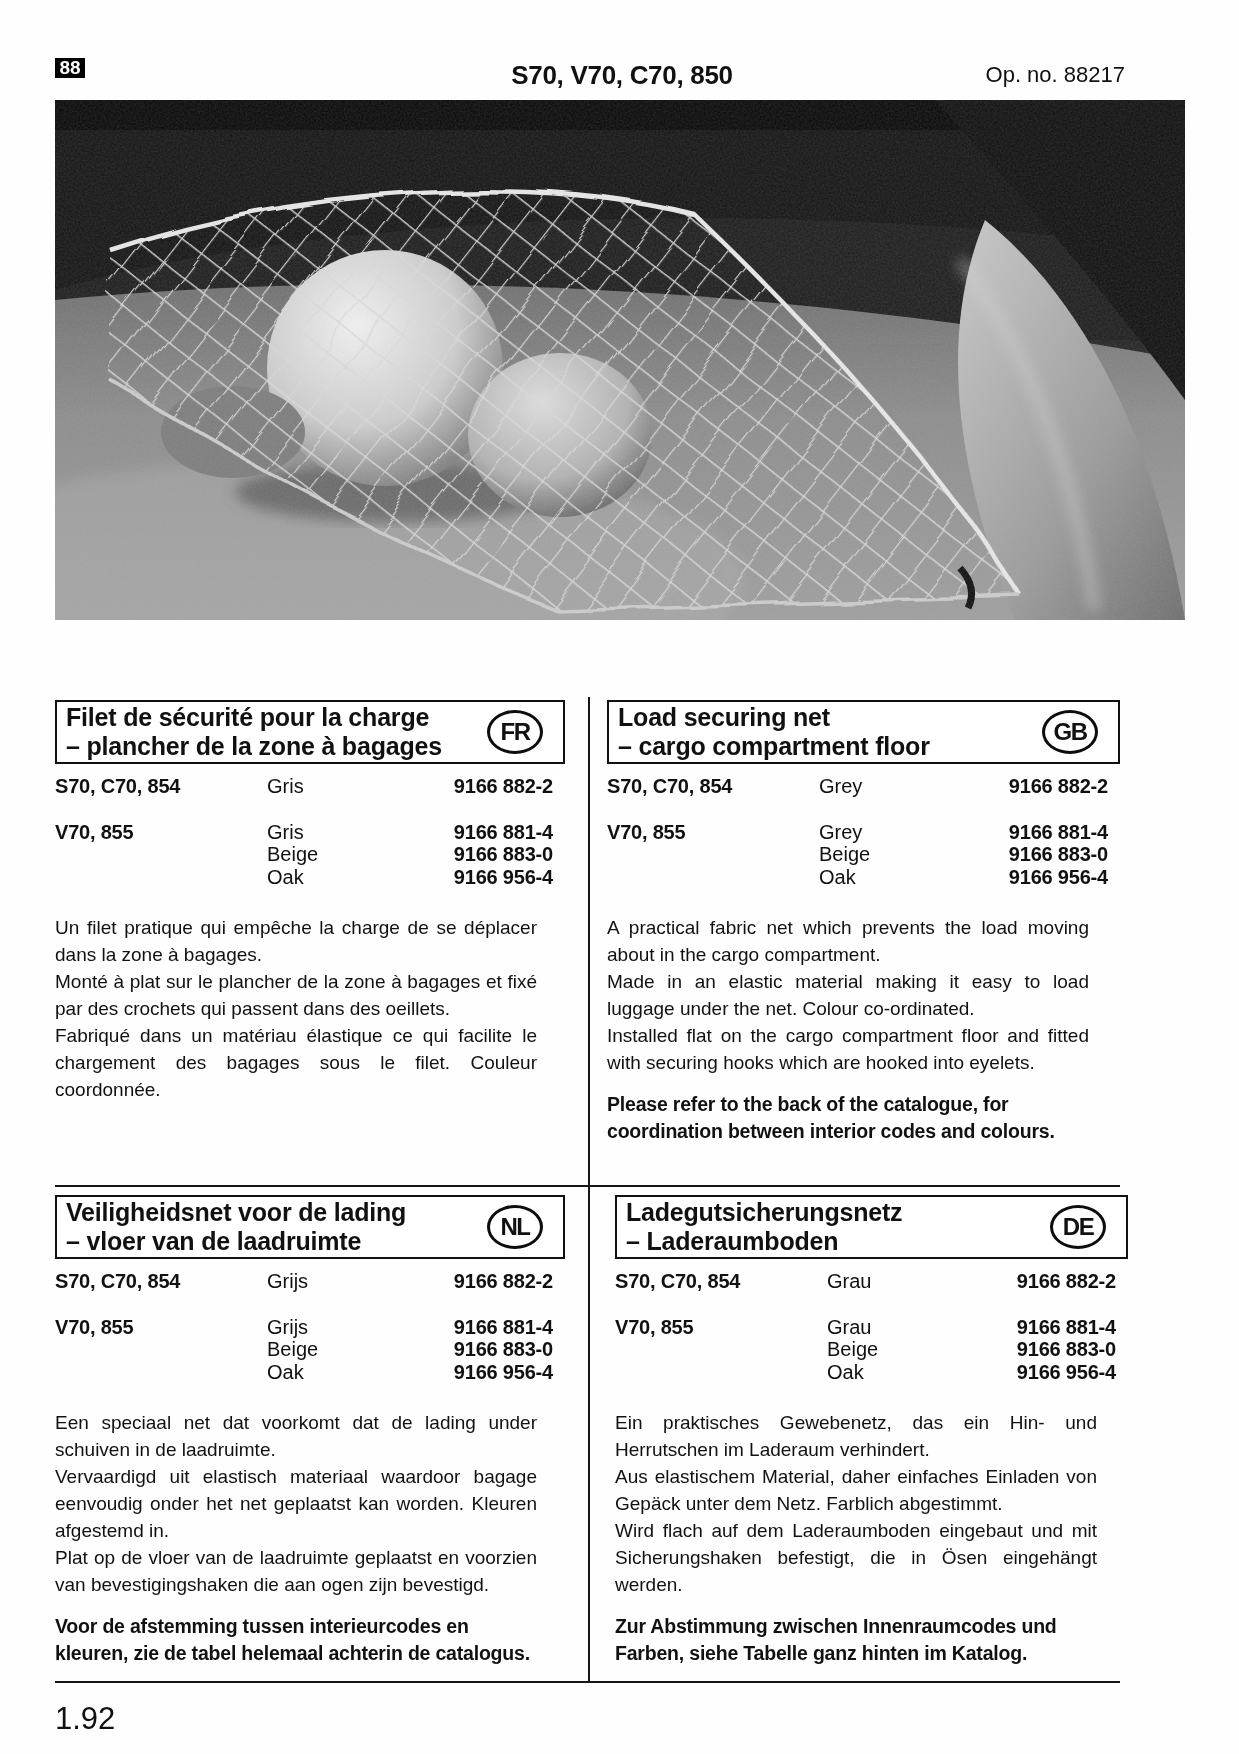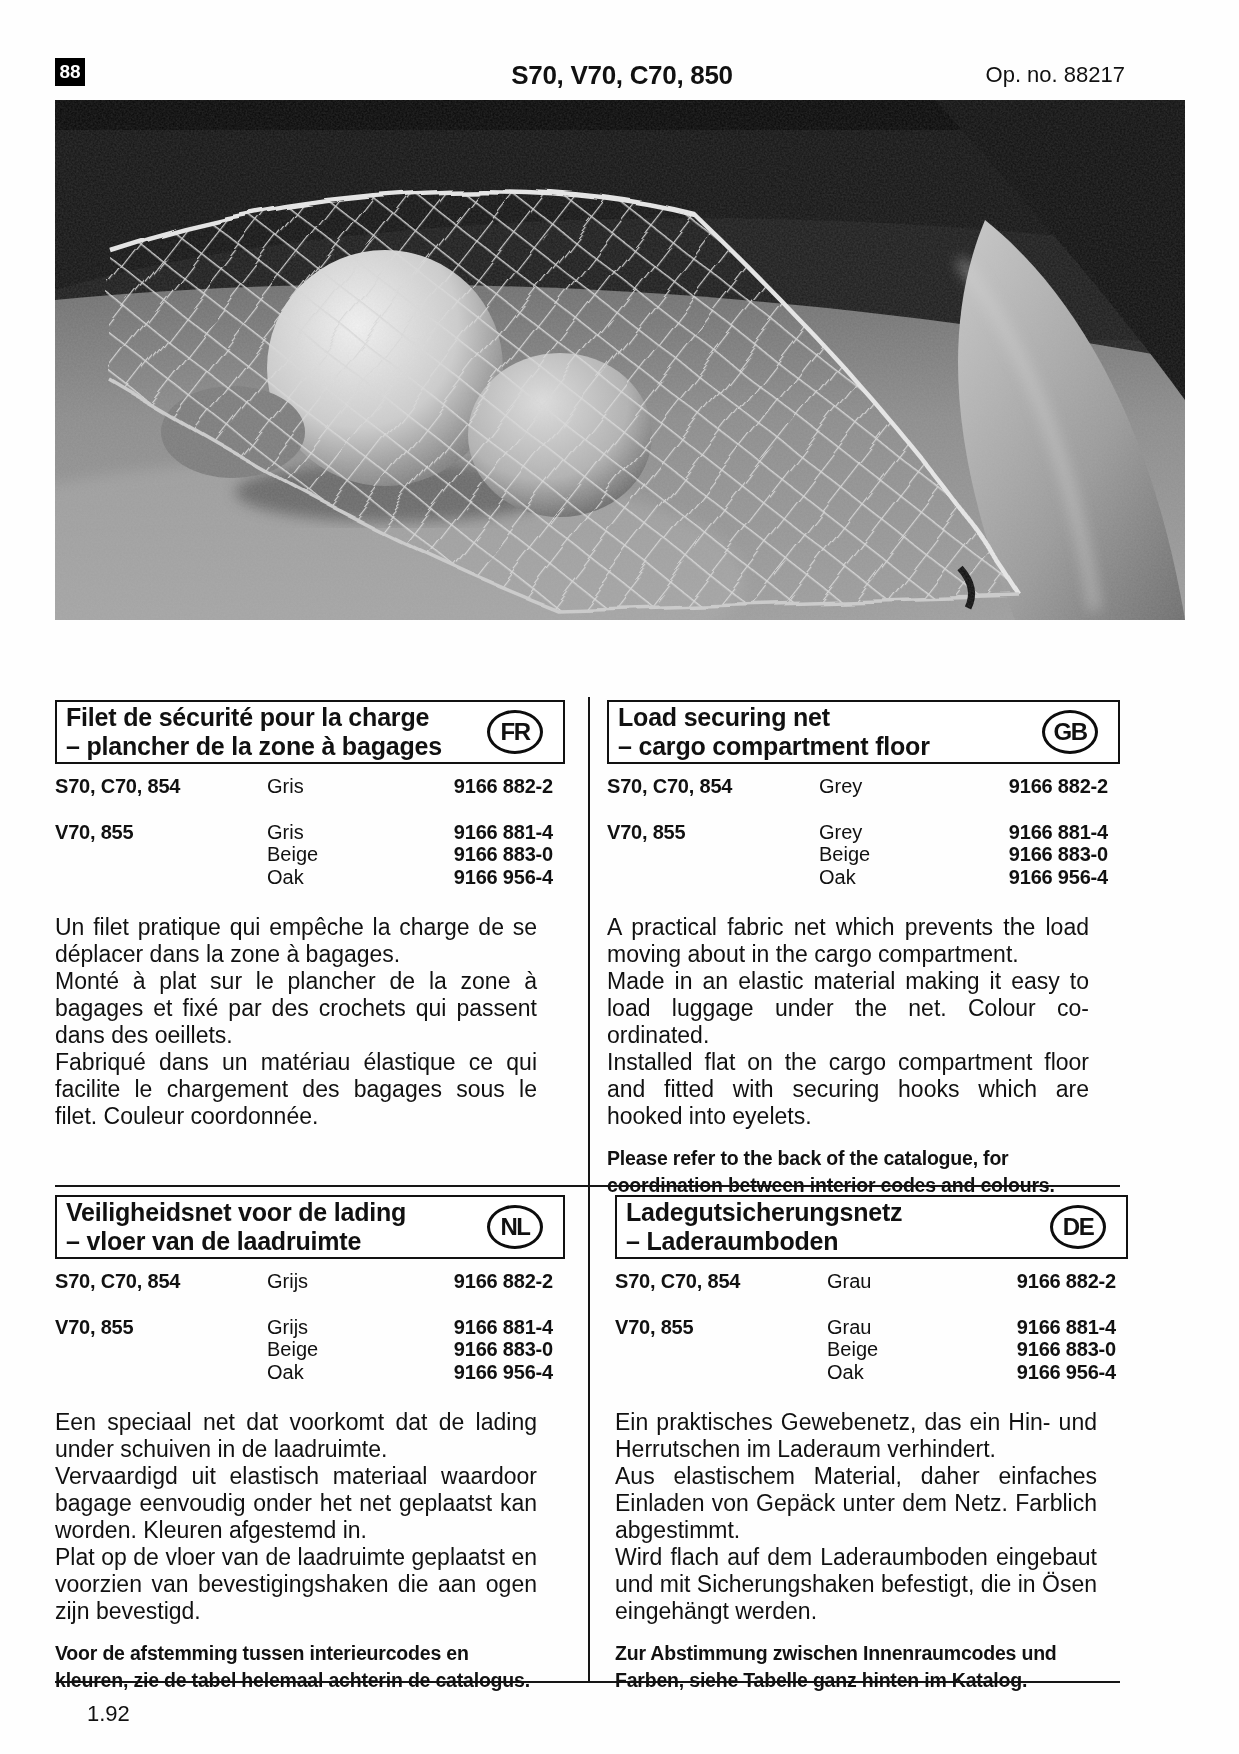--- a/index.html
+++ b/index.html
@@ -1,19 +1,19 @@
 <!DOCTYPE html>
 <html><head>
 <meta charset="utf-8">
 <style>
   html,body{margin:0;padding:0;background:#e8e8e8;}
   .page{position:relative;width:1239px;height:1754px;background:#fefefe;margin:0 auto;
         font-family:"Liberation Sans","DejaVu Sans",sans-serif;color:#111;overflow:hidden;}
   
-  .page-badge{position:absolute;left:55px;top:58px;width:30px;height:28px;background:#000;color:#fff;
+  .page-badge{position:absolute;left:55px;top:58px;width:30px;height:20px;background:#000;color:#fff;
         font-weight:bold;font-size:19px;display:flex;align-items:center;justify-content:center;}
   .doc-title{position:absolute;left:0;top:60px;width:1180px;text-align:center;font-weight:bold;font-size:26px;letter-spacing:-0.3px;margin-left:32px;}
   .op-no{position:absolute;top:62px;right:114px;font-size:22px;}
   
   .photo{position:absolute;left:55px;top:100px;width:1130px;height:520px;background:#1d1d1d;overflow:hidden;}
   
   .sec{position:absolute;width:510px;}
   .sec-fr{left:55px;top:700px;}
   .sec-gb{left:607px;top:700px;width:513px;}
   .sec-nl{left:55px;top:1195px;}
@@ -27,24 +27,24 @@
   .tbox .t{font-size:25px;line-height:29px;font-weight:bold;letter-spacing:-0.2px;}
   .badge{width:56px;height:44px;border:3.5px solid #0d0d0d;border-radius:50%;display:flex;align-items:center;
         justify-content:center;font-weight:bold;font-size:24px;letter-spacing:-1.5px;flex:none;box-sizing:border-box;}
   
   .ptable{margin-top:11px;font-size:20px;}
   .tline{display:grid;grid-template-columns:212px 168px 1fr;line-height:22.5px;}
   .tline .model{font-weight:bold;letter-spacing:-0.2px;}
   .tline .part{font-weight:bold;text-align:right;padding-right:12px;letter-spacing:-0.2px;}
   .tline.gap{margin-top:23px;}
   
-  .body{margin-top:26px;font-size:23px;line-height:27px;text-align:justify;width:482px;}
+  .body{margin-top:26px;font-size:19px;line-height:27px;text-align:justify;width:482px;}
   .note{margin-top:15px;font-weight:bold;font-size:19.5px;line-height:26.5px;width:490px;letter-spacing:-0.2px;}
   
-  .page-num{position:absolute;left:55px;top:1701px;font-size:22px;margin-left:32px;}
+  .page-num{position:absolute;left:55px;top:1701px;font-size:31px;}
 </style>
 </head>
 <body>
 
 <div class="page">
 
   <div class="page-badge">88</div>
   <div class="doc-title">S70, V70, C70, 850</div>
   <div class="op-no">Op. no. 88217</div>
 

